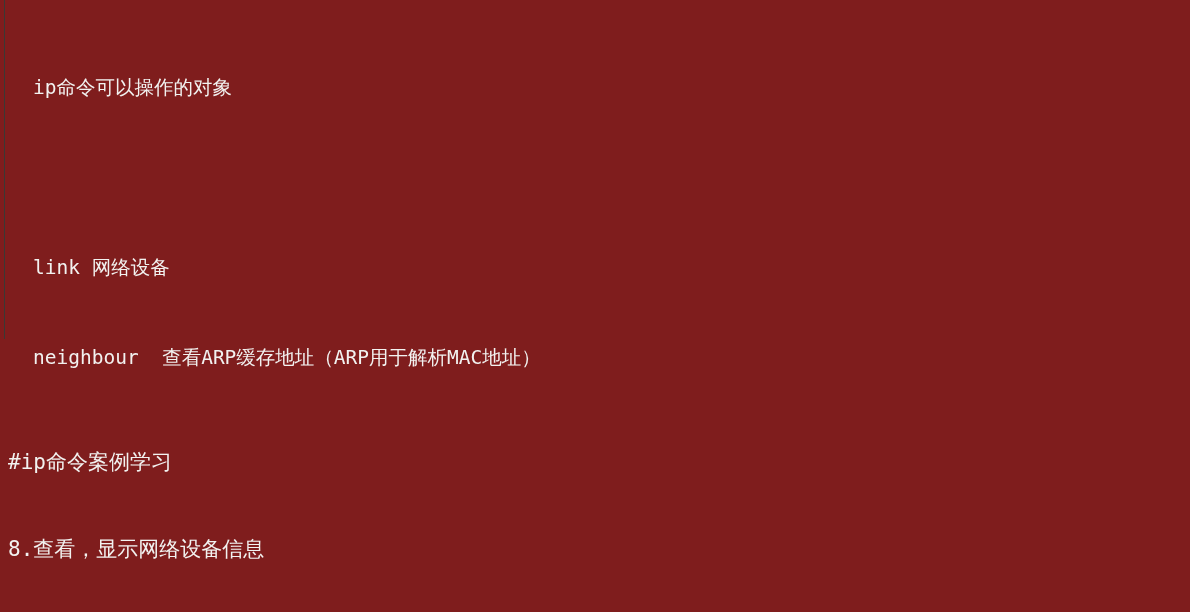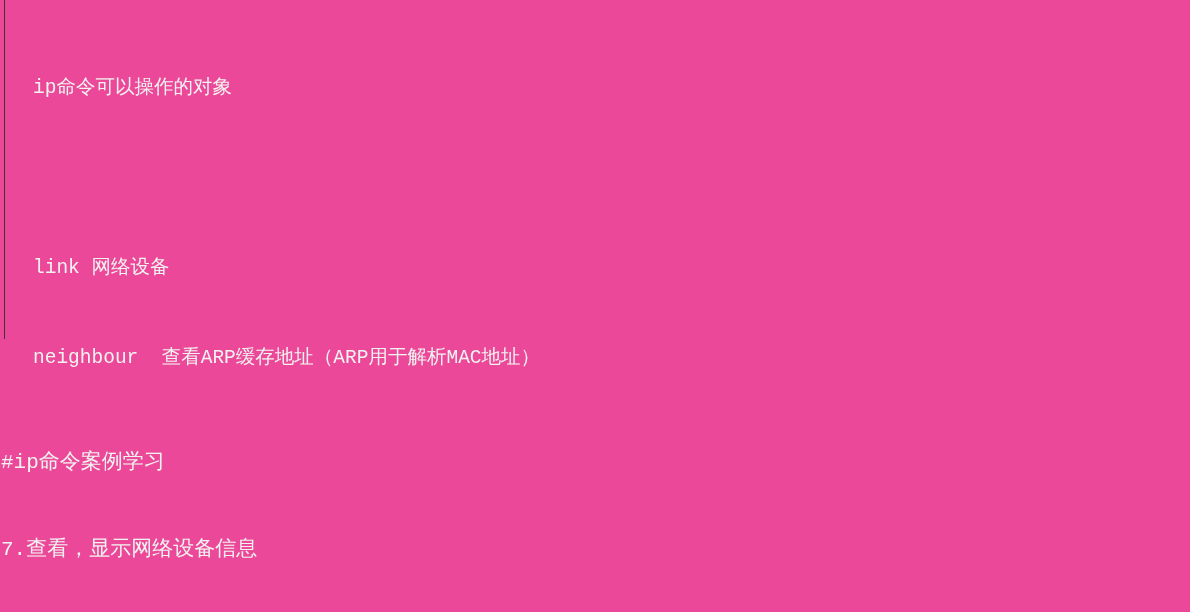--- a/index.html
+++ b/index.html
@@ -50,47 +50,47 @@
   #note-block .line.blank {
     min-height: 30px;
   }
   
   #term-block {
     top: 390px;
     font-size: 21px;
     line-height: 29px;
   }
   #term-block .line {
-    padding-left: 1px;
+    padding-left: 8px;
     white-space: pre;
     min-height: 29px;
   }
 </style>
 </head>
 <body style="background: rgb(38, 38, 34); color: rgb(242, 242, 240);">
 
-<div id="screen" style="background: #ec4899; font-family: Liberation Mono, monospace;">
+<div id="screen" style="background: #7f1d1d;">
 
   <div class="left-rule" style="background: rgb(58, 57, 52);"></div>
 
   <div class="block" id="note-block">
     <div class="line">ip命令可以操作的对象</div>
     <div class="line blank"></div>
     <div class="line">link 网络设备</div>
     <div class="line">neighbour  查看ARP缓存地址（ARP用于解析MAC地址）</div>
     
     
     
     
     
   </div>
 
   <div class="block" id="term-block">
     <div class="line">#ip命令案例学习</div>
-    <div class="line">7.查看，显示网络设备信息</div>
+    <div class="line">8.查看，显示网络设备信息</div>
     
     
     
     
     
   </div>
 
 </div>
 
 </body></html>

